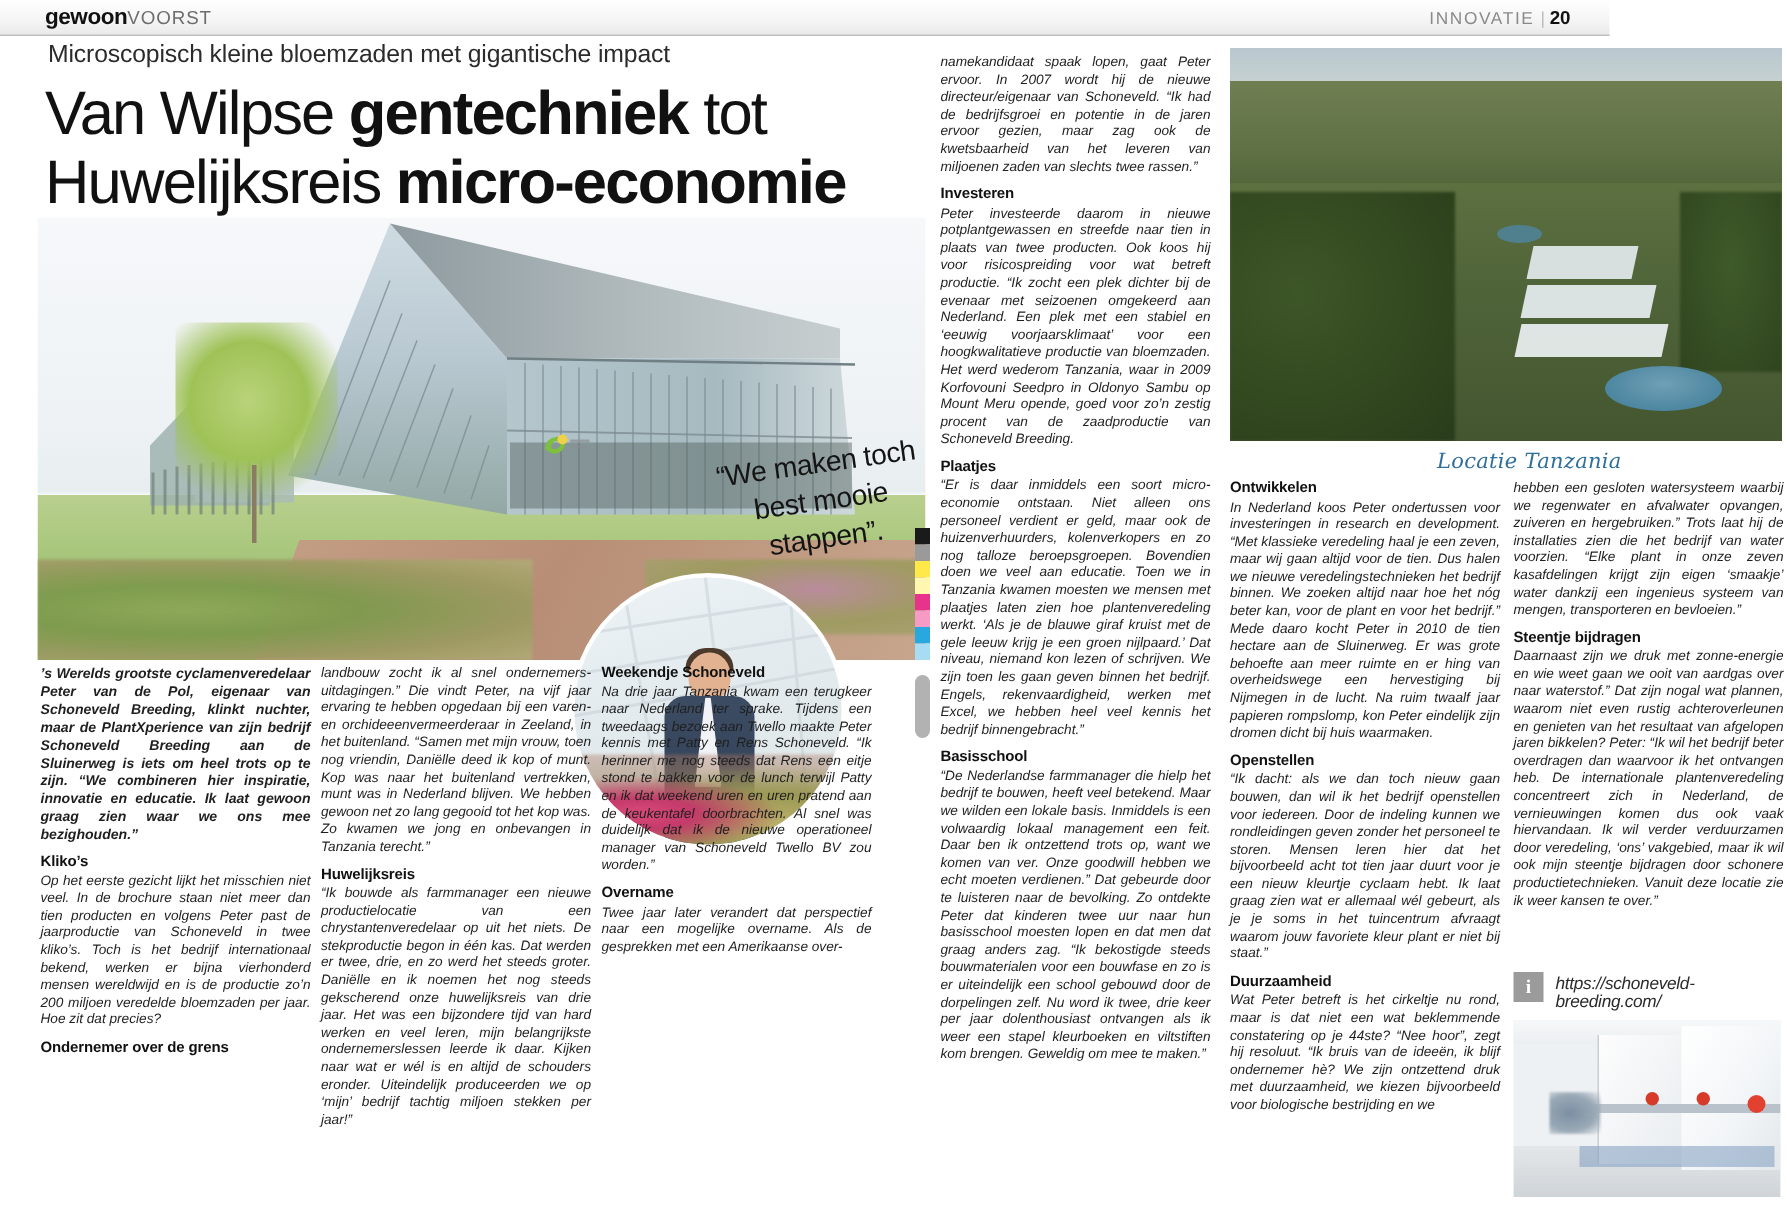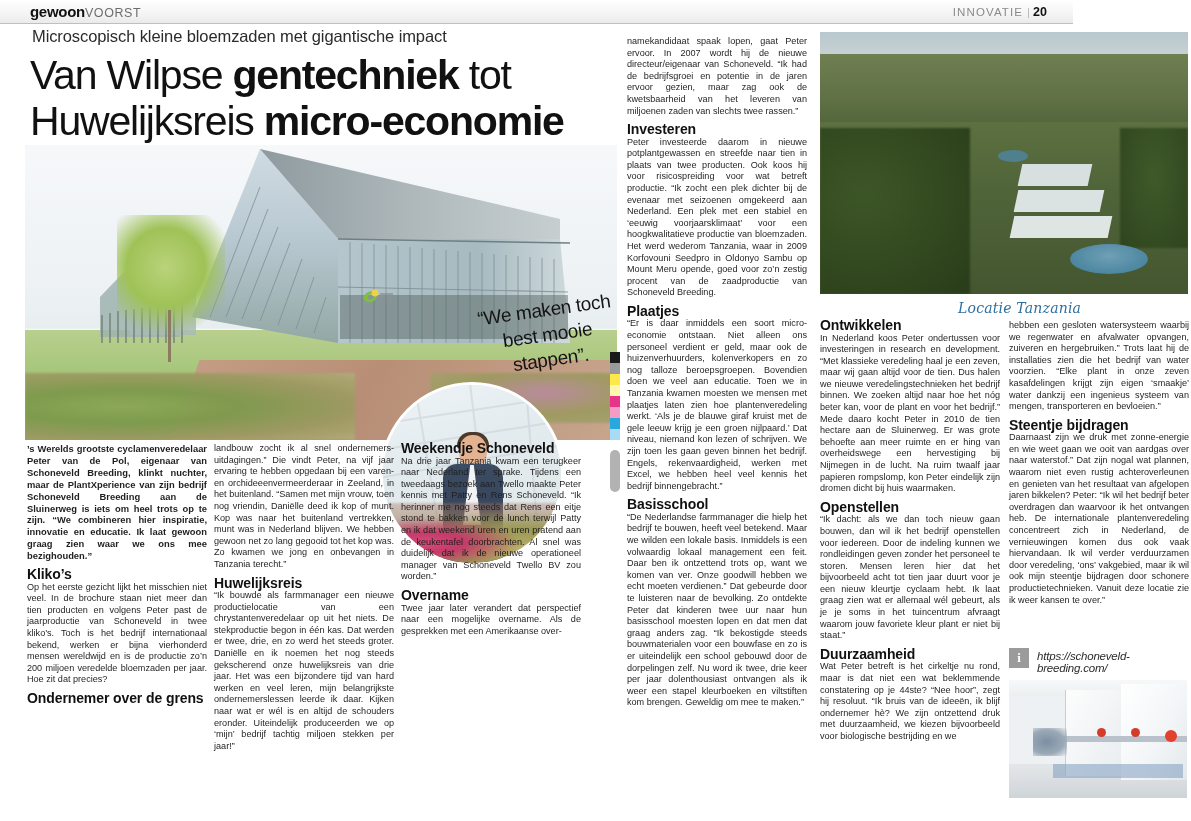--- a/index.html
+++ b/index.html
@@ -164,23 +164,23 @@
     position:absolute;left:0;top:0;width:20px;height:20px;background:#9b9b9b;color:#fff;
     font-weight:bold;font-size:13px;text-align:center;line-height:20px;font-family:"Liberation Serif",serif;
   }
   .linkrow .url{
     position:absolute;left:28px;top:2px;font-size:11.5px;font-style:italic;color:#2b2b2b;
     font-family:"Liberation Sans",sans-serif;letter-spacing:-0.2px;
   }
 
   
   .col{position:absolute;font-size:9.1px;line-height:11.6px;text-align:justify;color:#1f1f1f;}
-  .col p{margin:0 0 0 0;}
+  .col p{margin:0 0 0 0;font-style:italic;}
   .col h4{
-    margin:7px 0 1px 0;font-size:14px;line-height:11.5px;font-weight:bold;color:#111;
+    margin:7px 0 1px 0;font-size:10px;line-height:11.5px;font-weight:bold;color:#111;
     text-align:left;letter-spacing:-0.1px;
   }
   .col .lead{font-weight:bold;font-size:9.4px;line-height:11.9px;}
 
   .c1{left:27px;top:443px;width:180px;}
   .c2{left:214px;top:443px;width:180px;}
   .c3{left:401px;top:443px;width:180px;}
   .c4{left:627px;top:36px;width:180px;}
   .c5{left:820px;top:320px;width:180px;}
   .c6{left:1009px;top:320px;width:180px;}

